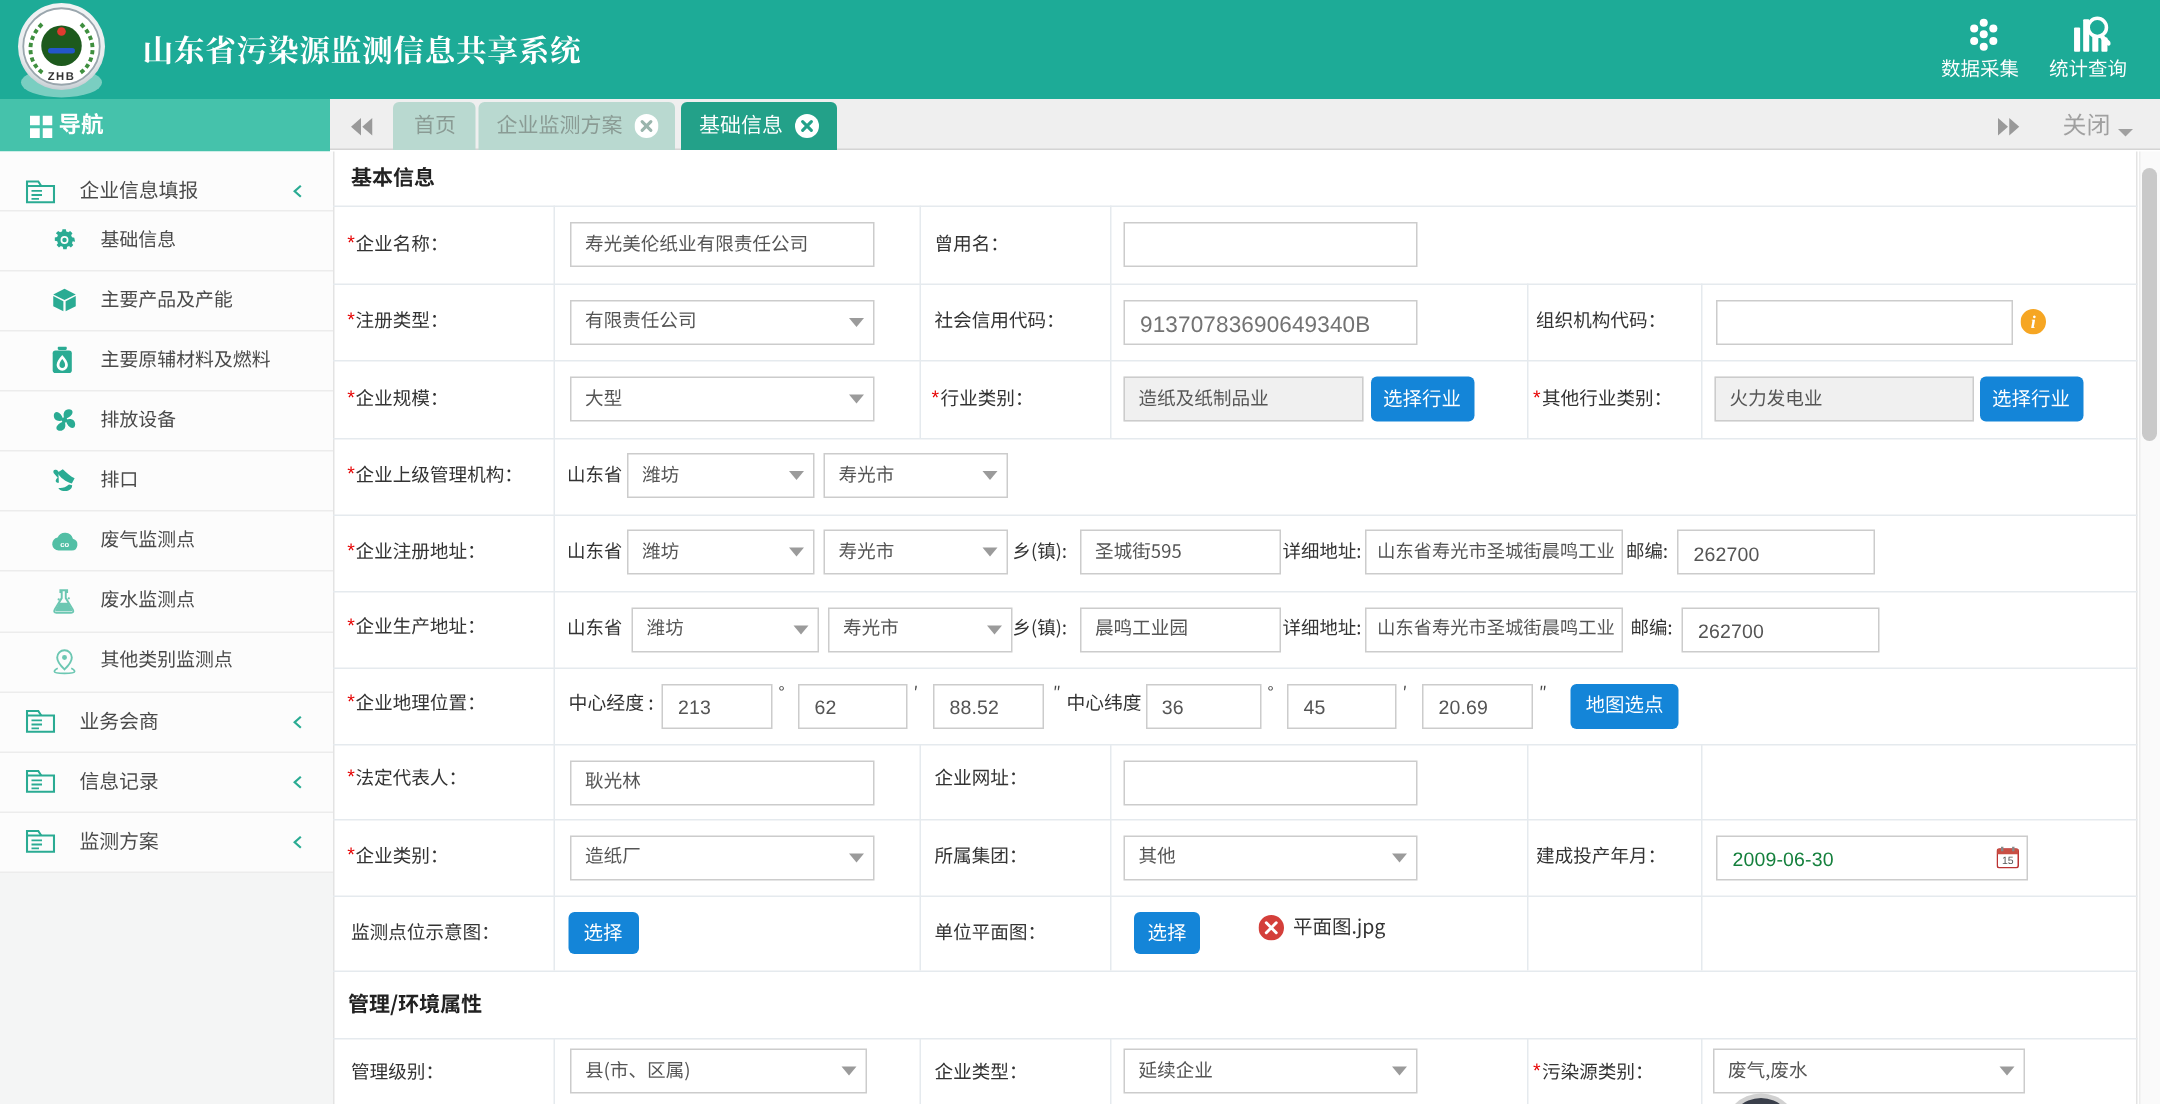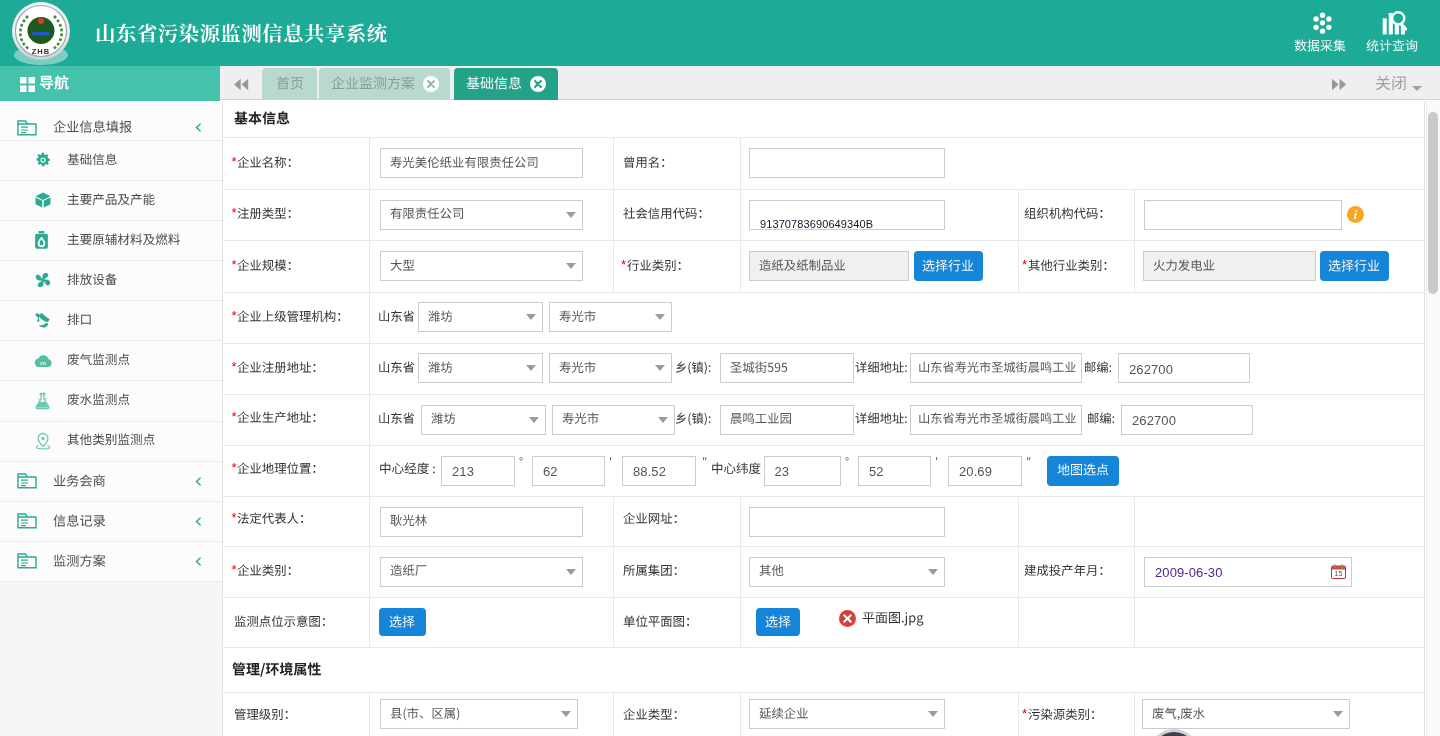--- a/index.html
+++ b/index.html
@@ -529,21 +529,21 @@
           <use href="#g65" x="1000"></use>
           <use href="#g34" x="2000"></use>
           <use href="#g95" x="3000"></use>
           <use href="#g100" x="4000"></use>
           <use href="#g101" x="5000"></use>
           <use href="#g82" x="6000"></use>
         </g>
       </svg>
     </div>
     <div style="position:absolute;left:749px;top:199.5px;width:196px;height:30px;border:1px solid #cccccc;background:#fff"></div>
-    <div style="position:absolute;left:760px;top:218px;font-size:11px;color:#0f172a;letter-spacing:0.1px">91370783690649340B</div>
+    <div style="position:absolute;left:760px;top:208px;font-size:15px;color:#737373;letter-spacing:0.1px">91370783690649340B</div>
     <div style="position:absolute;left:1024px;top:207px;width:88px;height:16px">
       <svg width="86.8" height="15.5" viewBox="0 0 86.8 15.5" style="display:block;overflow:visible">
         <g fill="#333333" transform="translate(0,10.91) scale(0.012400,-0.012400)">
           <use href="#g102" x="0"></use>
           <use href="#g103" x="1000"></use>
           <use href="#g104" x="2000"></use>
           <use href="#g105" x="3000"></use>
           <use href="#g100" x="4000"></use>
           <use href="#g101" x="5000"></use>
           <use href="#g82" x="6000"></use>
@@ -972,30 +972,30 @@
       <svg width="50.0" height="15.6" viewBox="0 0 50.0 15.6" style="display:block;overflow:visible">
         <g fill="#333333" transform="translate(0,11.00) scale(0.012500,-0.012500)">
           <use href="#g151" x="0"></use>
           <use href="#g152" x="1000"></use>
           <use href="#g158" x="2000"></use>
           <use href="#g154" x="3000"></use>
         </g>
       </svg>
     </div>
     <div style="position:absolute;left:763.5px;top:455.5px;width:77px;height:30px;border:1px solid #cccccc;background:#fff"></div>
-    <div style="position:absolute;left:774.5px;top:464px;font-size:13px;color:#555555;letter-spacing:0.1px">23</div>
+    <div style="position:absolute;left:774.5px;top:464px;font-size:13px;color:#555555;letter-spacing:0.1px">36</div>
     <div style="position:absolute;left:845px;top:456px;width:5px;height:14px">
       <svg width="4.1" height="13.8" viewBox="0 0 4.1 13.8" style="display:block;overflow:visible">
         <g fill="#444444" transform="translate(0,9.68) scale(0.011000,-0.011000)">
           <use href="#g155" x="0"></use>
         </g>
       </svg>
     </div>
     <div style="position:absolute;left:858px;top:455.5px;width:73px;height:30px;border:1px solid #cccccc;background:#fff"></div>
-    <div style="position:absolute;left:869px;top:464px;font-size:13px;color:#555555;letter-spacing:0.1px">52</div>
+    <div style="position:absolute;left:869px;top:464px;font-size:13px;color:#555555;letter-spacing:0.1px">45</div>
     <div style="position:absolute;left:935px;top:456px;width:4px;height:14px">
       <svg width="3.1" height="13.8" viewBox="0 0 3.1 13.8" style="display:block;overflow:visible">
         <g fill="#444444" transform="translate(0,9.68) scale(0.011000,-0.011000)">
           <use href="#g156" x="0"></use>
         </g>
       </svg>
     </div>
     <div style="position:absolute;left:948px;top:455.5px;width:74px;height:30px;border:1px solid #cccccc;background:#fff"></div>
     <div style="position:absolute;left:959px;top:464px;font-size:13px;color:#555555;letter-spacing:0.1px">20.69</div>
     <div style="position:absolute;left:1026px;top:456px;width:6px;height:14px">
@@ -1102,21 +1102,21 @@
           <use href="#g172" x="1000"></use>
           <use href="#g173" x="2000"></use>
           <use href="#g42" x="3000"></use>
           <use href="#g174" x="4000"></use>
           <use href="#g175" x="5000"></use>
           <use href="#g82" x="6000"></use>
         </g>
       </svg>
     </div>
     <div style="position:absolute;left:1144px;top:556.5px;width:208px;height:30px;border:1px solid #cccccc;background:#fff"></div>
-    <div style="position:absolute;left:1155px;top:565px;font-size:13px;color:#4c1d95;letter-spacing:0.1px">2009-06-30</div>
+    <div style="position:absolute;left:1155px;top:565px;font-size:13px;color:#15803d;letter-spacing:0.1px">2009-06-30</div>
     <svg width="15" height="15" viewBox="0 0 15 15" style="position:absolute;left:1331px;top:564px">
       <rect x="0.5" y="2" width="14" height="12.5" rx="1.5" fill="#fff" stroke="#b33" stroke-width="1"></rect>
       <rect x="0.5" y="2" width="14" height="3.5" fill="#c94f44"></rect>
       <rect x="3" y="0.5" width="1.6" height="3" fill="#888"></rect>
       <rect x="10.4" y="0.5" width="1.6" height="3" fill="#888"></rect>
       <text x="7.5" y="12" text-anchor="middle" font-family="Liberation Sans" font-size="7" fill="#555">15</text>
     </svg>
     <div style="position:absolute;left:233.5px;top:615px;width:100px;height:16px">
       <svg width="99.2" height="15.5" viewBox="0 0 99.2 15.5" style="display:block;overflow:visible">
         <g fill="#333333" transform="translate(0,10.91) scale(0.012400,-0.012400)">

